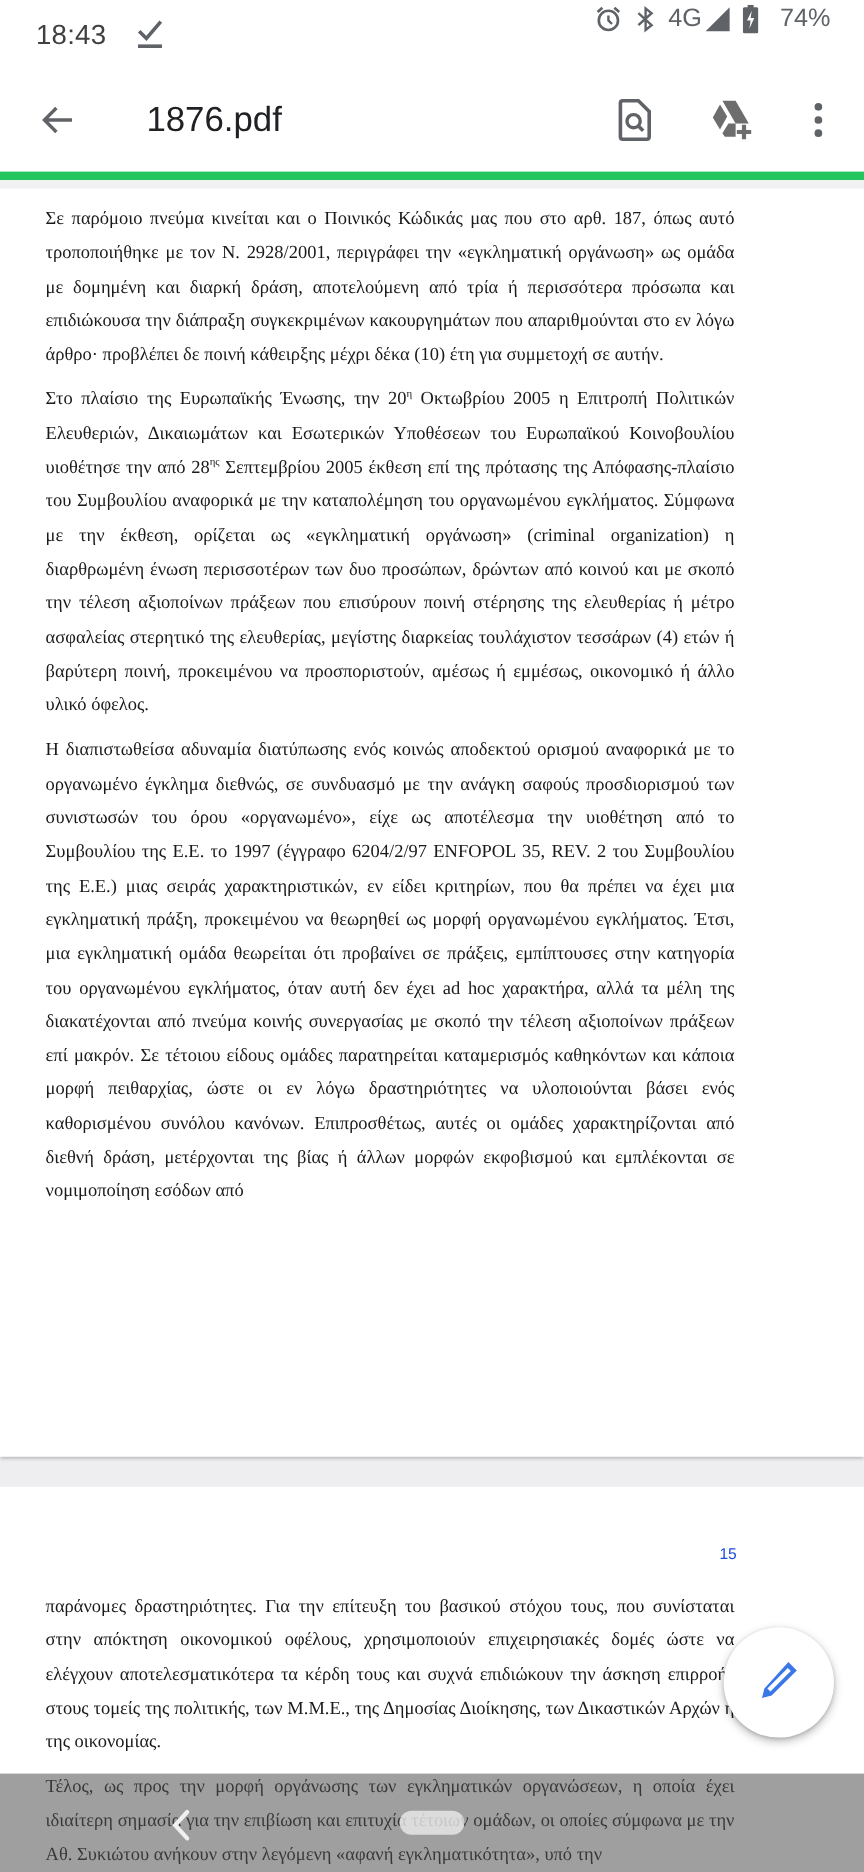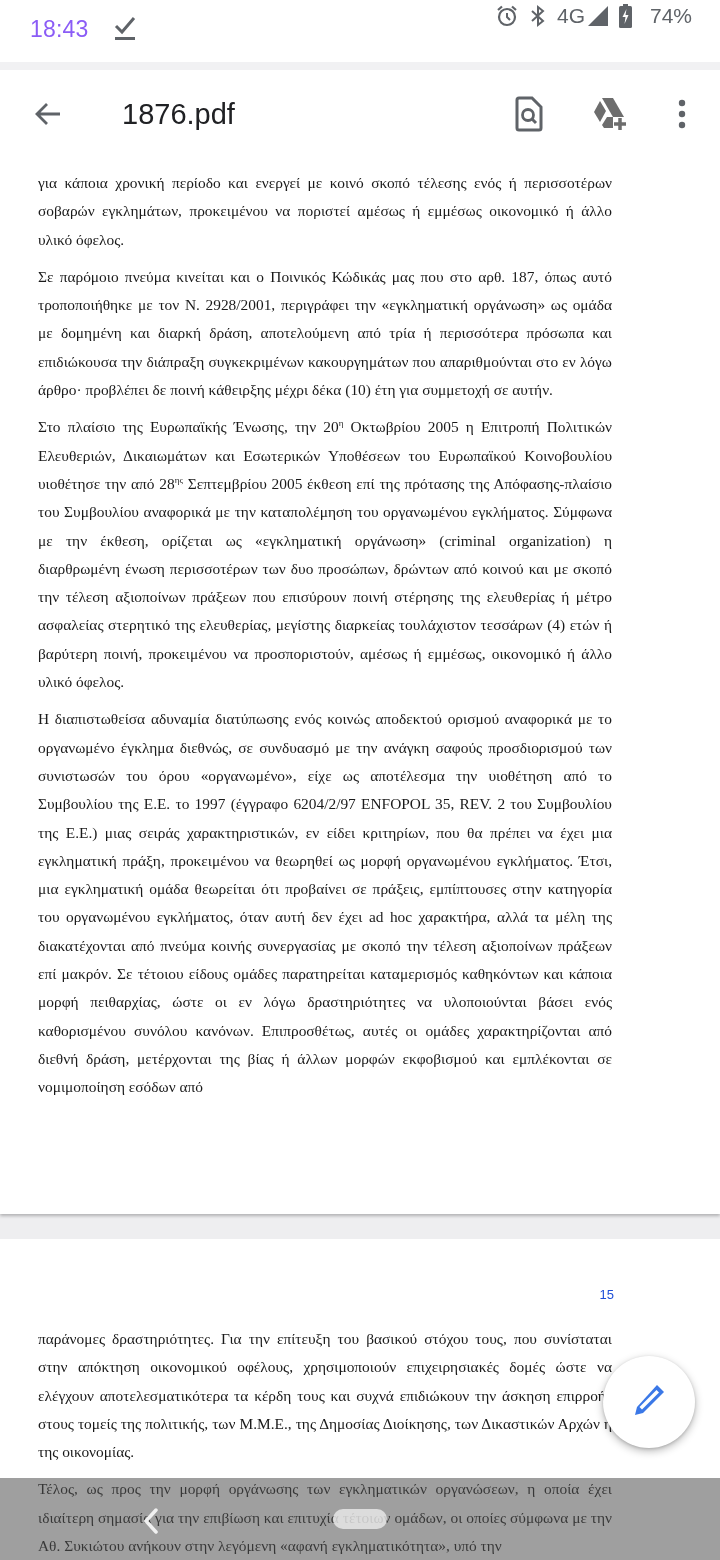--- a/index.html
+++ b/index.html
@@ -4,30 +4,30 @@
   <style>
     * { box-sizing: border-box; margin: 0; padding: 0; }
     html, body { width: 720px; height: 1560px; overflow: hidden; background: #f1f1f3; }
     body { position: relative; font-family: "Liberation Sans", sans-serif; }
 
     
     .status-bar {
       position: absolute; top: 0; left: 0; width: 720px; height: 62px;
       background: #ffffff; color: #5f6368;
     }
-    .status-time { position: absolute; left: 30px; top: 16px; font-size: 23px; color: #8b5cf6; letter-spacing: 0.2px; }
+    .status-time { position: absolute; left: 30px; top: 16px; font-size: 23px; color: #404040; letter-spacing: 0.2px; }
     .status-check { position: absolute; left: 112px; top: 14px; width: 26px; height: 28px; }
     .status-right { position: absolute; right: 28px; top: 0; height: 32px; display: flex; align-items: center; gap: 10px; }
     .status-right svg { display: block; }
     .status-text { font-size: 21px; color: #5f6368; }
 
     
     .app-bar {
-      position: absolute; top: 70px; left: 0; width: 720px; height: 94px;
-      background: #ffffff; border-bottom: 1px solid #22c55e;
+      position: absolute; top: 56px; left: 0; width: 720px; height: 94px;
+      background: #ffffff; border-bottom: 7px solid #22c55e;
     }
     .back-btn { position: absolute; left: 26px; top: 24px; width: 44px; height: 44px; display: flex; align-items: center; justify-content: center; cursor: pointer; }
     .app-title { position: absolute; left: 122px; top: 28px; font-size: 29px; color: #202124; }
     .tb-icon { position: absolute; top: 22px; width: 48px; height: 48px; display: flex; align-items: center; justify-content: center; cursor: pointer; }
     .tb-search { left: 505px; }
     .tb-drive { left: 585px; }
     .tb-more { left: 658px; }
 
     
     .viewer {
@@ -152,21 +152,20 @@
         <circle cx="5" cy="15" r="3.2" fill="#5f6368"></circle>
         <circle cx="5" cy="26" r="3.2" fill="#5f6368"></circle>
       </svg>
     </span>
   </div>
 </div>
 
 <div class="viewer">
   <div class="page page-1">
     <div class="doc-text">
-      <p>για κάποια χρονική περίοδο και ενεργεί με κοινό σκοπό τέλεσης ενός ή περισσοτέρων σοβαρών εγκλημάτων, προκειμένου να ποριστεί αμέσως ή εμμέσως οικονομικό ή άλλο υλικό όφελος.</p>
       <p>Σε παρόμοιο πνεύμα κινείται και ο Ποινικός Κώδικάς μας που στο αρθ. 187, όπως αυτό τροποποιήθηκε με τον Ν. 2928/2001, περιγράφει την «εγκληματική οργάνωση» ως ομάδα με δομημένη και διαρκή δράση, αποτελούμενη από τρία ή περισσότερα πρόσωπα και επιδιώκουσα την διάπραξη συγκεκριμένων κακουργημάτων που απαριθμούνται στο εν λόγω άρθρο· προβλέπει δε ποινή κάθειρξης μέχρι δέκα (10) έτη για συμμετοχή σε αυτήν.</p>
       <p><span>Στο πλαίσιο της Ευρωπαϊκής Ένωσης, την 20</span><sup>η</sup><span> Οκτωβρίου 2005 η Επιτροπή Πολιτικών Ελευθεριών, Δικαιωμάτων και Εσωτερικών Υποθέσεων του Ευρωπαϊκού Κοινοβουλίου υιοθέτησε την από 28</span><sup>ης</sup><span> Σεπτεμβρίου 2005 έκθεση επί της πρότασης της Απόφασης-πλαίσιο του Συμβουλίου αναφορικά με την καταπολέμηση του οργανωμένου εγκλήματος. Σύμφωνα με την έκθεση, ορίζεται ως «εγκληματική οργάνωση» (criminal organization) η διαρθρωμένη ένωση περισσοτέρων των δυο προσώπων, δρώντων από κοινού και με σκοπό την τέλεση αξιοποίνων πράξεων που επισύρουν ποινή στέρησης της ελευθερίας ή μέτρο ασφαλείας στερητικό της ελευθερίας, μεγίστης διαρκείας τουλάχιστον τεσσάρων (4) ετών ή βαρύτερη ποινή, προκειμένου να προσποριστούν, αμέσως ή εμμέσως, οικονομικό ή άλλο υλικό όφελος.</span></p>
       <p>Η διαπιστωθείσα αδυναμία διατύπωσης ενός κοινώς αποδεκτού ορισμού αναφορικά με το οργανωμένο έγκλημα διεθνώς, σε συνδυασμό με την ανάγκη σαφούς προσδιορισμού των συνιστωσών του όρου «οργανωμένο», είχε ως αποτέλεσμα την υιοθέτηση από το Συμβουλίου της Ε.Ε. το 1997 (έγγραφο 6204/2/97 ENFOPOL 35, REV. 2 του Συμβουλίου της Ε.Ε.) μιας σειράς χαρακτηριστικών, εν είδει κριτηρίων, που θα πρέπει να έχει μια εγκληματική πράξη, προκειμένου να θεωρηθεί ως μορφή οργανωμένου εγκλήματος. Έτσι, μια εγκληματική ομάδα θεωρείται ότι προβαίνει σε πράξεις, εμπίπτουσες στην κατηγορία του οργανωμένου εγκλήματος, όταν αυτή δεν έχει ad hoc χαρακτήρα, αλλά τα μέλη της διακατέχονται από πνεύμα κοινής συνεργασίας με σκοπό την τέλεση αξιοποίνων πράξεων επί μακρόν. Σε τέτοιου είδους ομάδες παρατηρείται καταμερισμός καθηκόντων και κάποια μορφή πειθαρχίας, ώστε οι εν λόγω δραστηριότητες να υλοποιούνται βάσει ενός καθορισμένου συνόλου κανόνων. Επιπροσθέτως, αυτές οι ομάδες χαρακτηρίζονται από διεθνή δράση, μετέρχονται της βίας ή άλλων μορφών εκφοβισμού και εμπλέκονται σε νομιμοποίηση εσόδων από</p>
     </div>
   </div>
 
   <div class="page page-2">
     <span class="page-number">15</span>
     <div class="doc-text">
       <p>παράνομες δραστηριότητες. Για την επίτευξη του βασικού στόχου τους, που συνίσταται στην απόκτηση οικονομικού οφέλους, χρησιμοποιούν επιχειρησιακές δομές ώστε να ελέγχουν αποτελεσματικότερα τα κέρδη τους και συχνά επιδιώκουν την άσκηση επιρροής στους τομείς της πολιτικής, των Μ.Μ.Ε., της Δημοσίας Διοίκησης, των Δικαστικών Αρχών ή της οικονομίας.</p>

